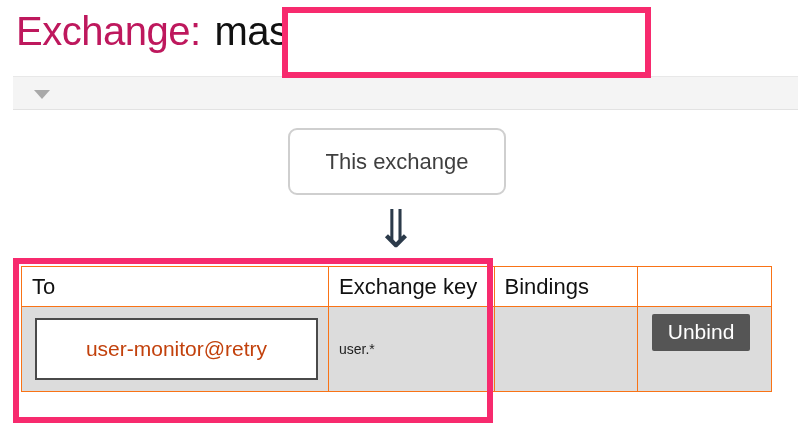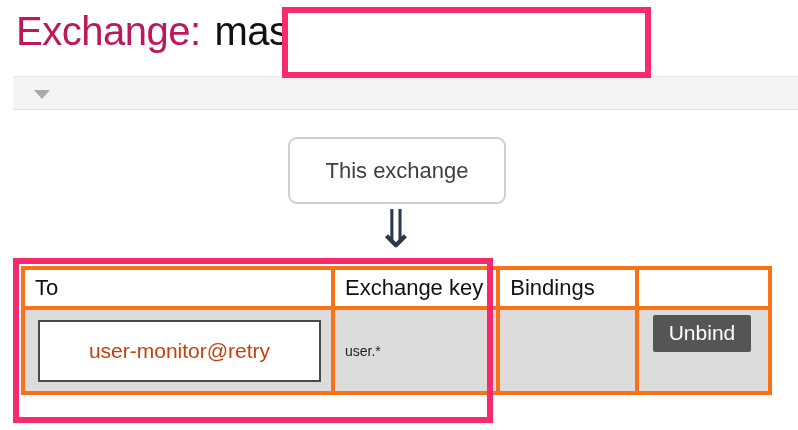--- a/index.html
+++ b/index.html
@@ -90,21 +90,21 @@
     font-size: 19px;
     font-weight: bold;
     color: #333333;
     letter-spacing: -0.3px;
   }
 
   
   #exchange-node {
     position: absolute;
     left: 288px;
-    top: 137px;
+    top: 128px;
     width: 218px;
     height: 67px;
     border: 2px solid #cfcfcf;
     border-radius: 9px;
     background: #ffffff;
     box-sizing: border-box;
     display: flex;
     align-items: center;
     justify-content: center;
     font-size: 22px;
@@ -133,21 +133,21 @@
     left: 21px;
     top: 266px;
     width: 751px;
     border-collapse: collapse;
     font-size: 21px;
     background: #ffffff;
     z-index: 2;
   }
   #bindings-table th,
   #bindings-table td {
-    border: 4px solid #f97316;
+    border: 1px solid #f97316;
     padding: 0;
     vertical-align: middle;
     box-sizing: border-box;
   }
   #bindings-table thead th {
     background: #ffffff;
     font-weight: normal;
     text-align: left;
     height: 40px;
     padding: 0 10px;

